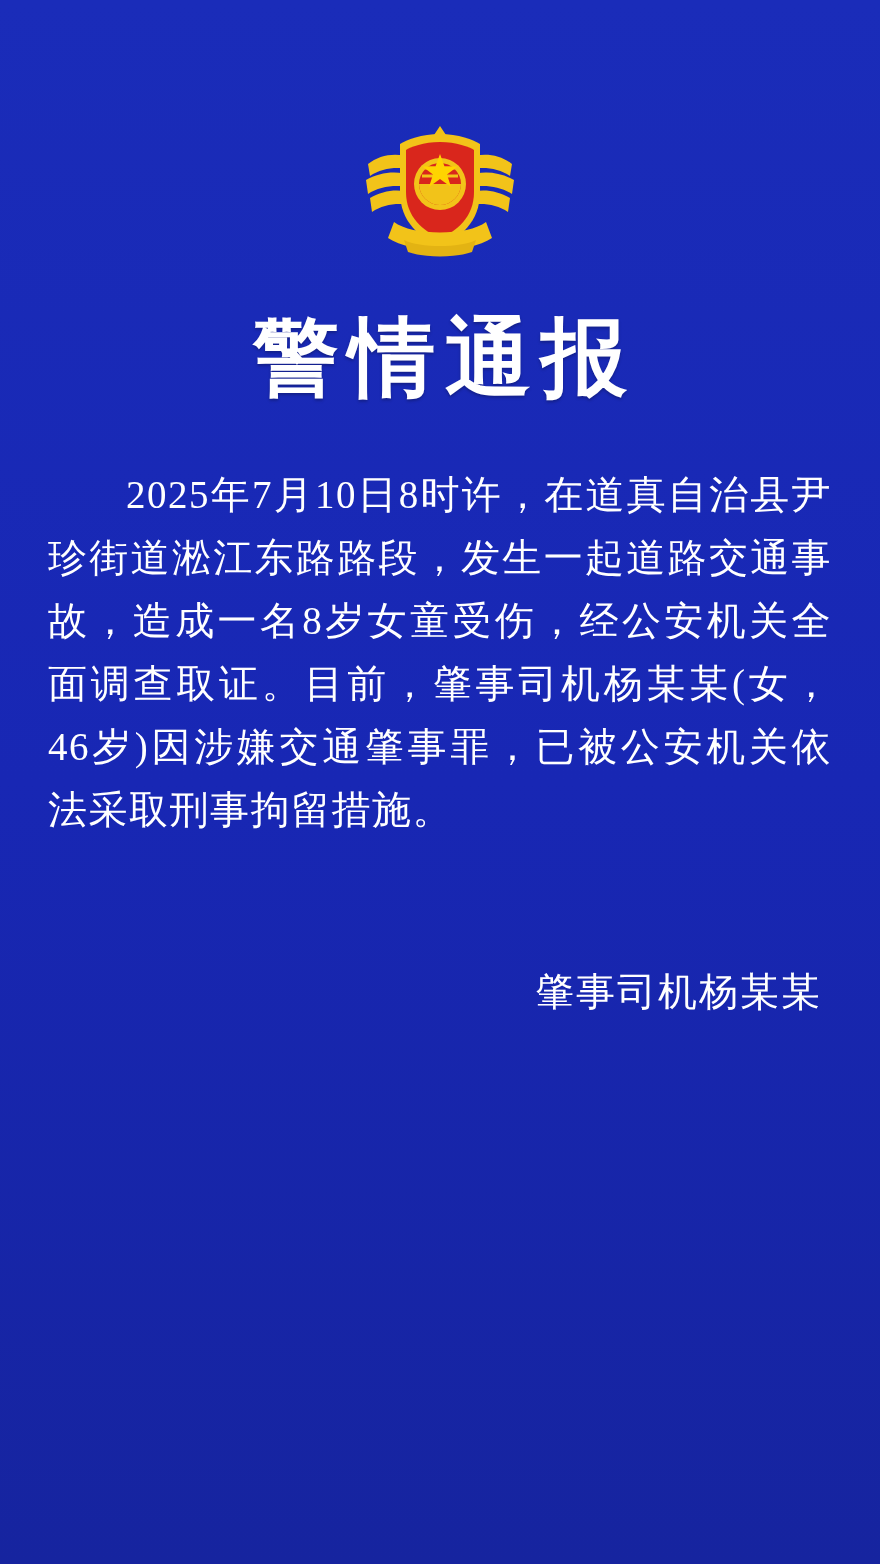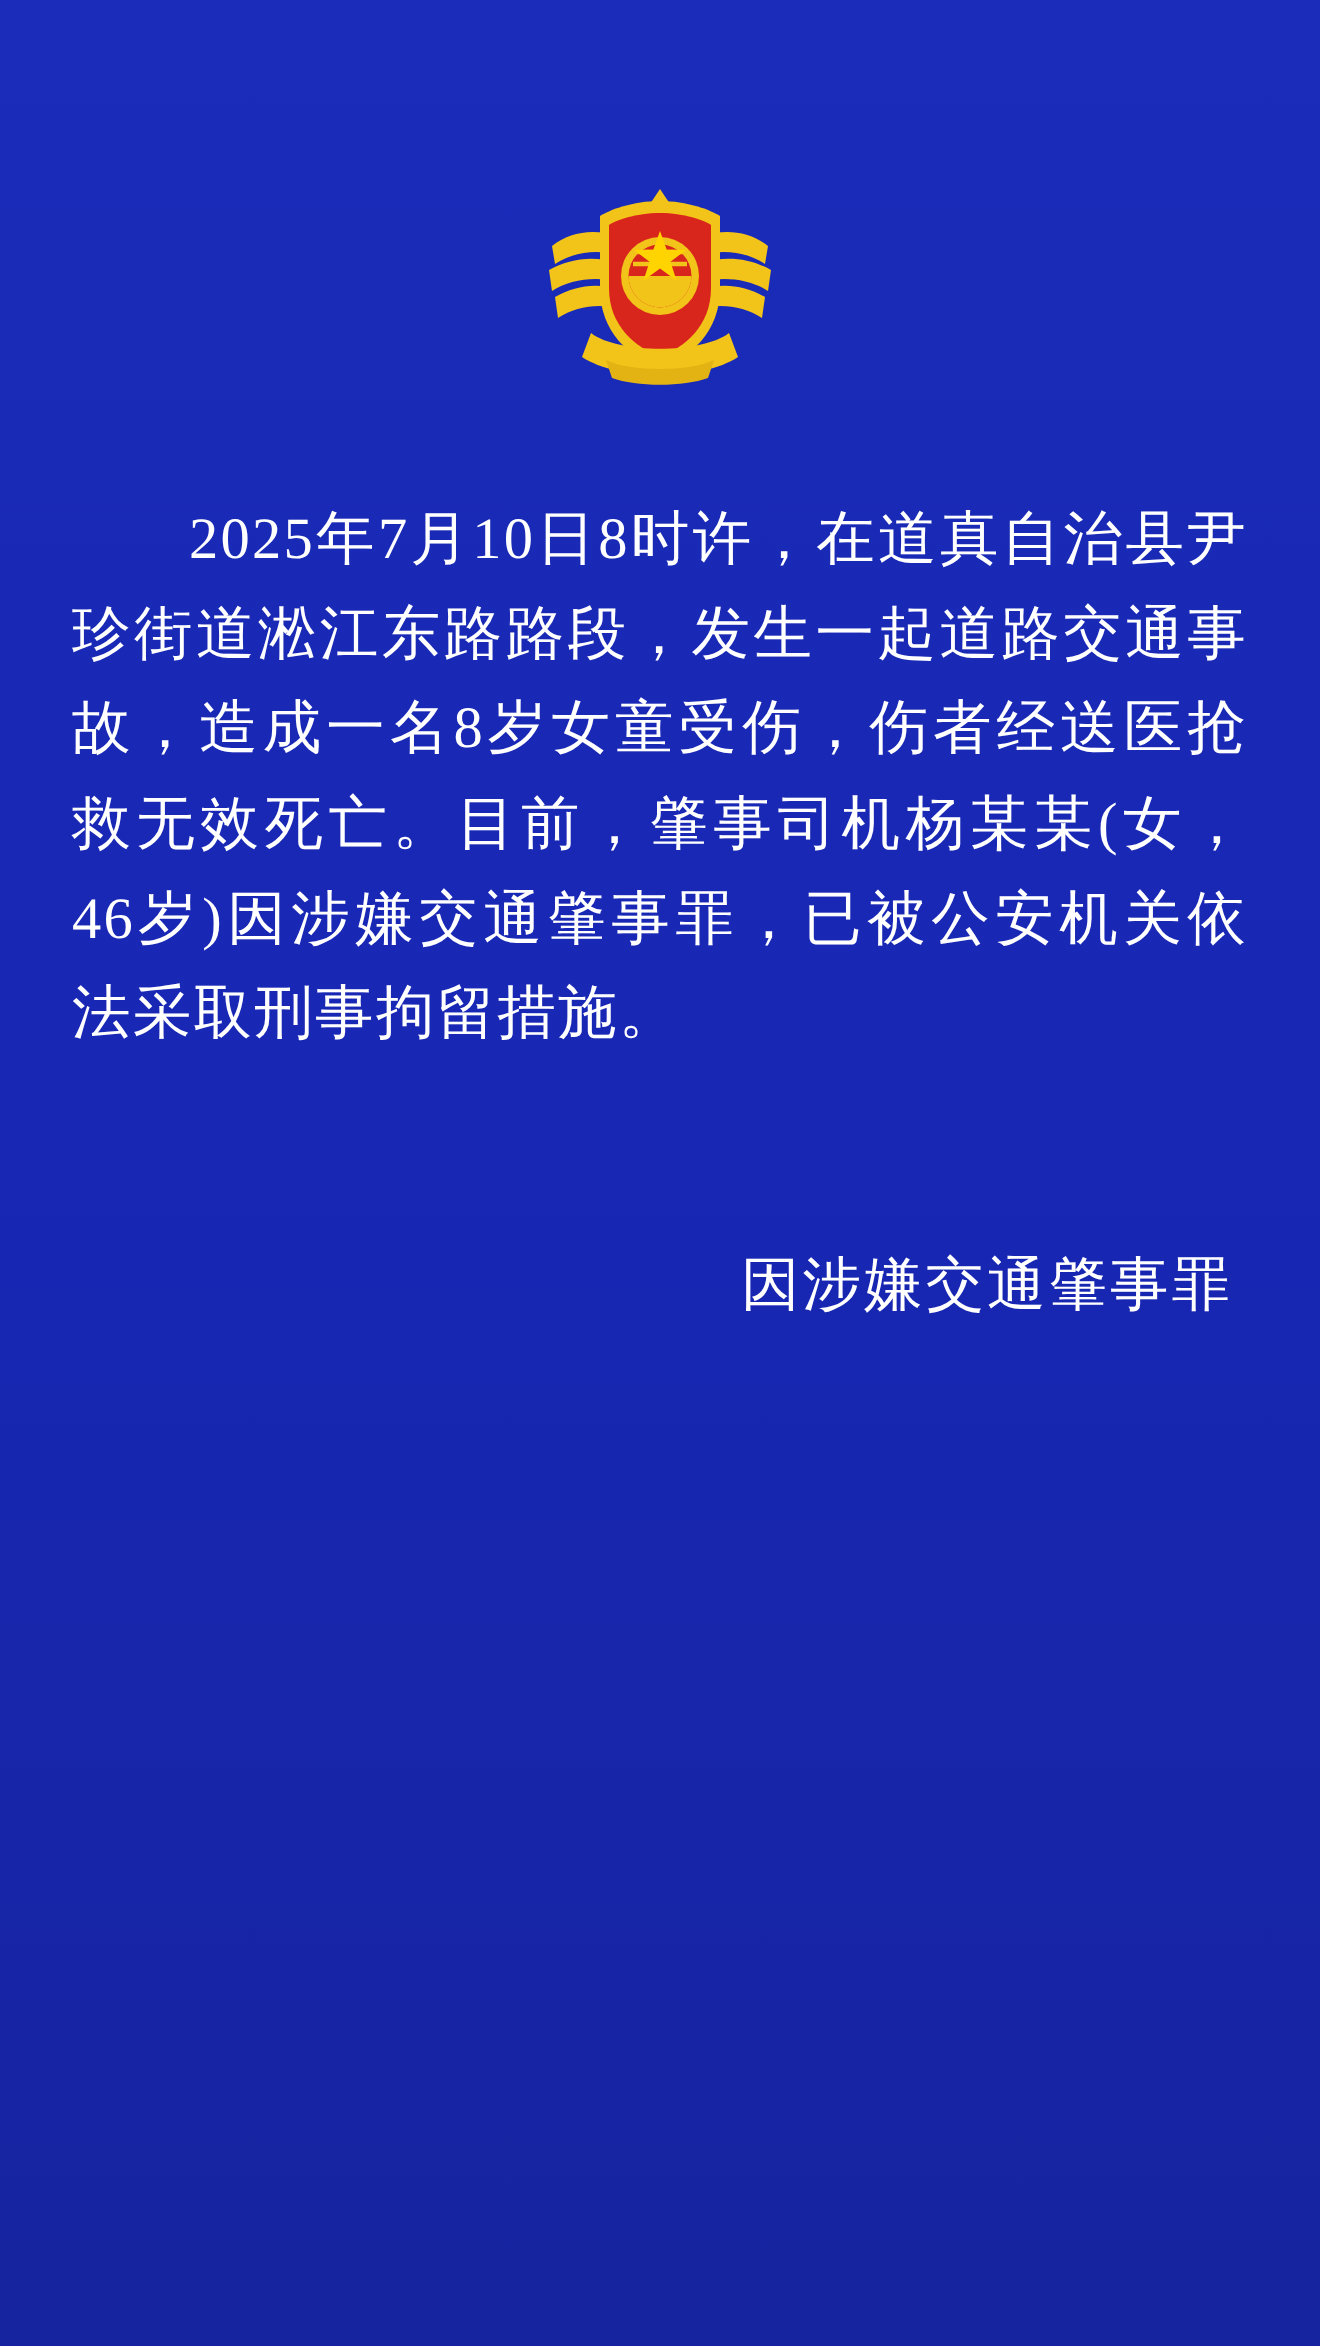--- a/index.html
+++ b/index.html
@@ -108,22 +108,23 @@
         <path d="M62 58 h36 M64 50 h32" stroke="#f2c319" stroke-width="3" fill="none"></path>
 
         <polygon points="80,36 84.5,48.5 97.5,48.5 87,56.5 91,69 80,61 69,69 73,56.5 62.5,48.5 75.5,48.5" fill="#ffd400"></polygon>
 
         <path d="M34 104 C52 118 108 118 126 104 L132 120 C108 136 52 136 28 120 Z" fill="#f2c319"></path>
         <path d="M44 122 C60 130 100 130 116 122 L112 134 C96 140 64 140 48 134 Z" fill="#e3b313"></path>
       </svg>
     </div>
   </div>
 
+  <h1 class="title">警情通报</h1>
 
   <div class="body-text">
-    <p>2025年7月10日8时许，在道真自治县尹珍街道淞江东路路段，发生一起道路交通事故，造成一名8岁女童受伤，伤者经送医抢救无效死亡。目前，肇事司机杨某某(女，46岁)因涉嫌交通肇事罪，已被公安机关依法采取刑事拘留措施。</p>
+    <p>2025年7月10日8时许，在道真自治县尹珍街道淞江东路路段，发生一起道路交通事故，造成一名8岁女童受伤，经公安机关全面调查取证。目前，肇事司机杨某某(女，46岁)因涉嫌交通肇事罪，已被公安机关依法采取刑事拘留措施。</p>
   </div>
 
   <div class="signature">
-    <div>因涉嫌交通肇事罪</div>
+    <div>肇事司机杨某某</div>
   </div>
 
 </div>
 
 </body></html>

